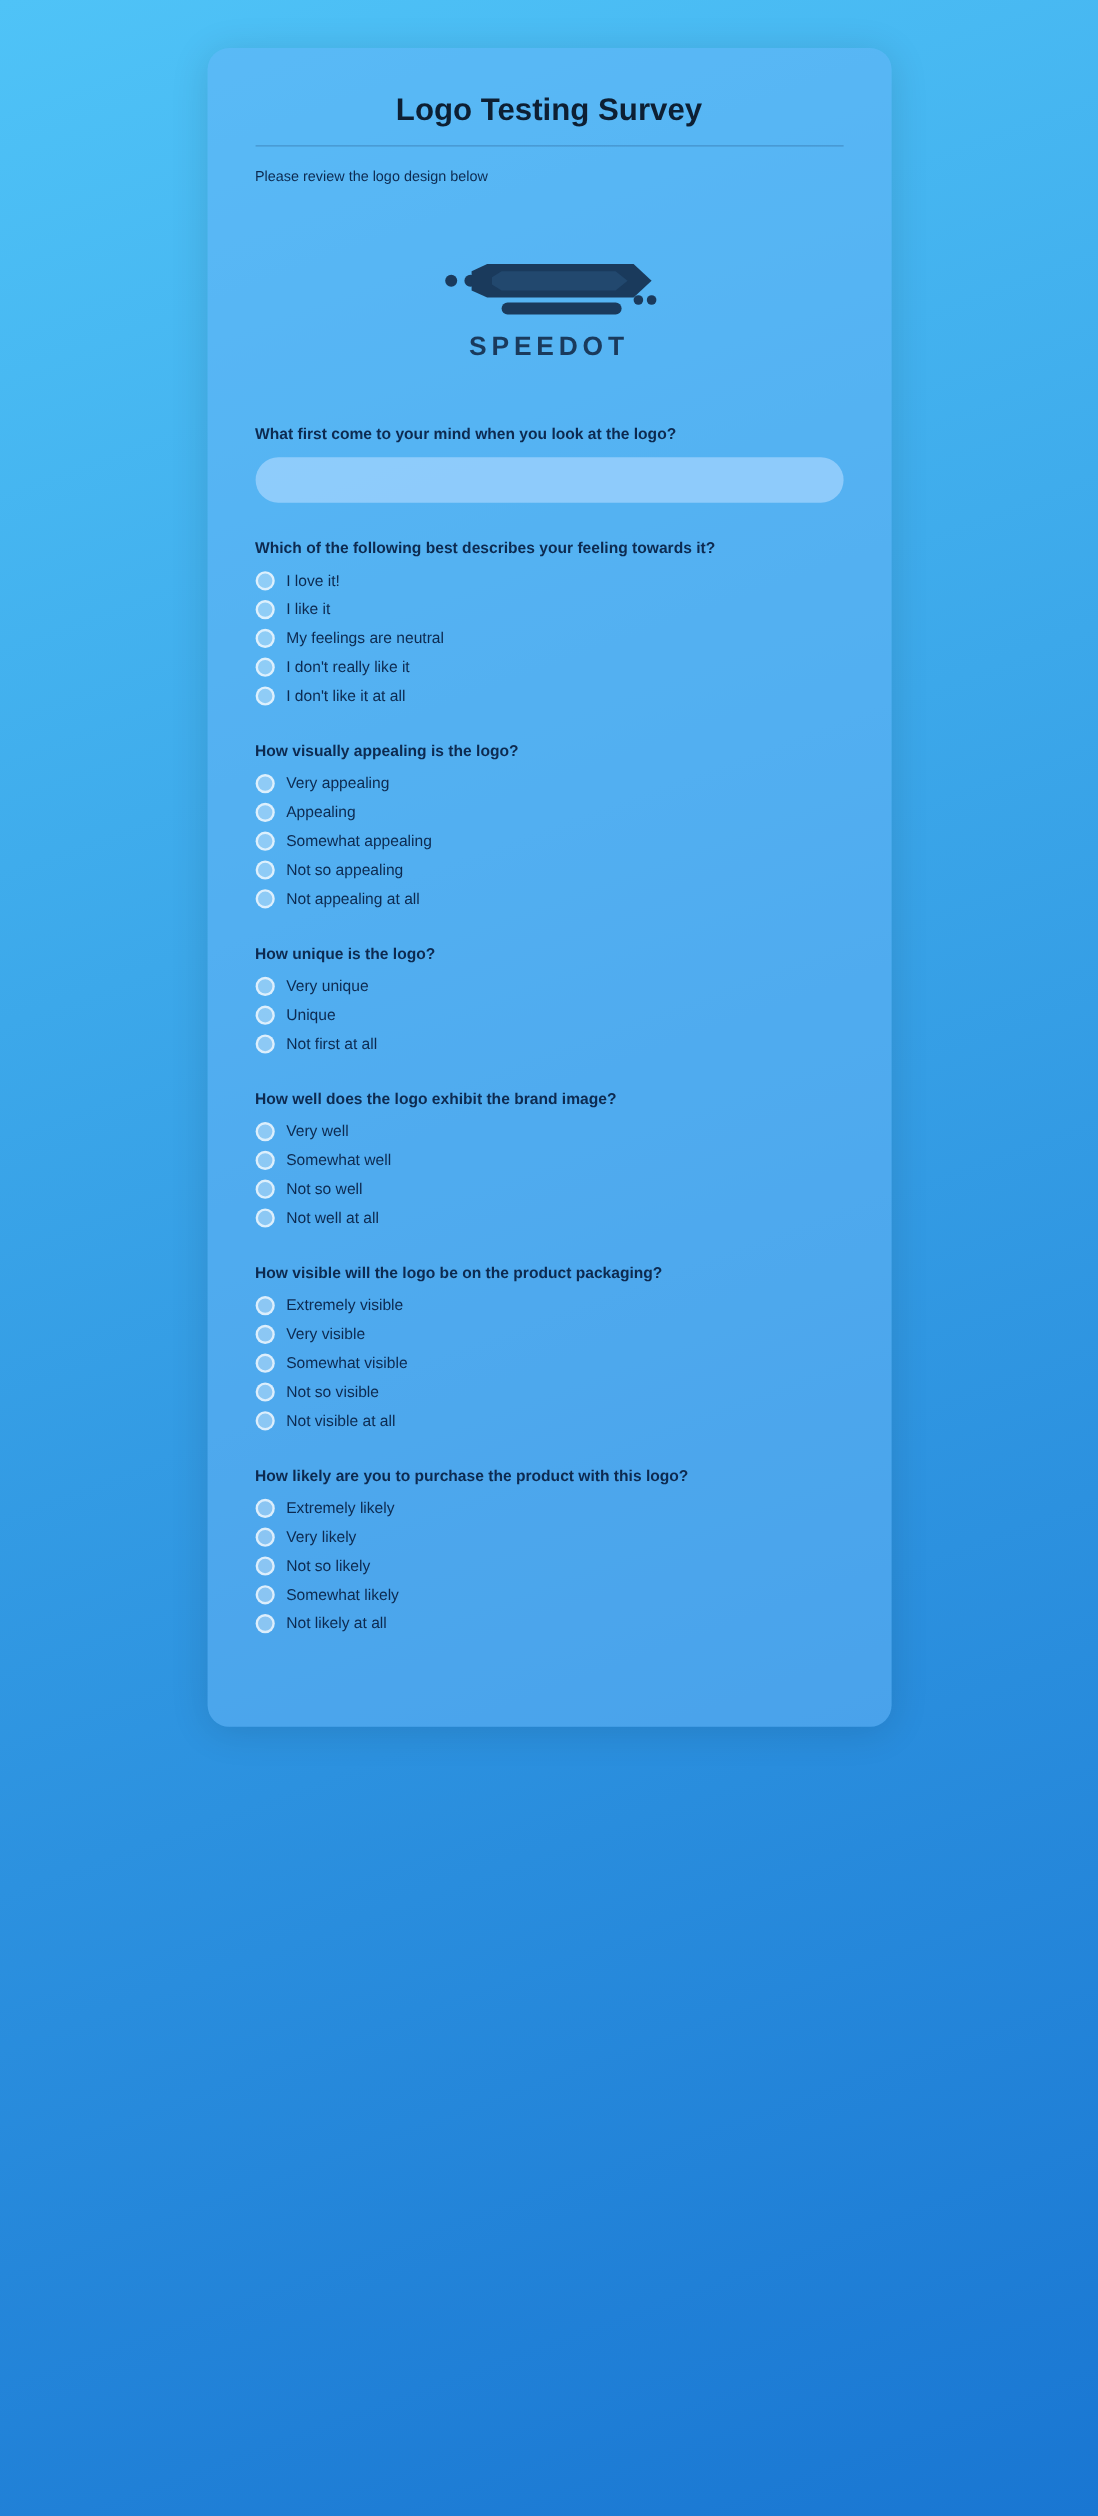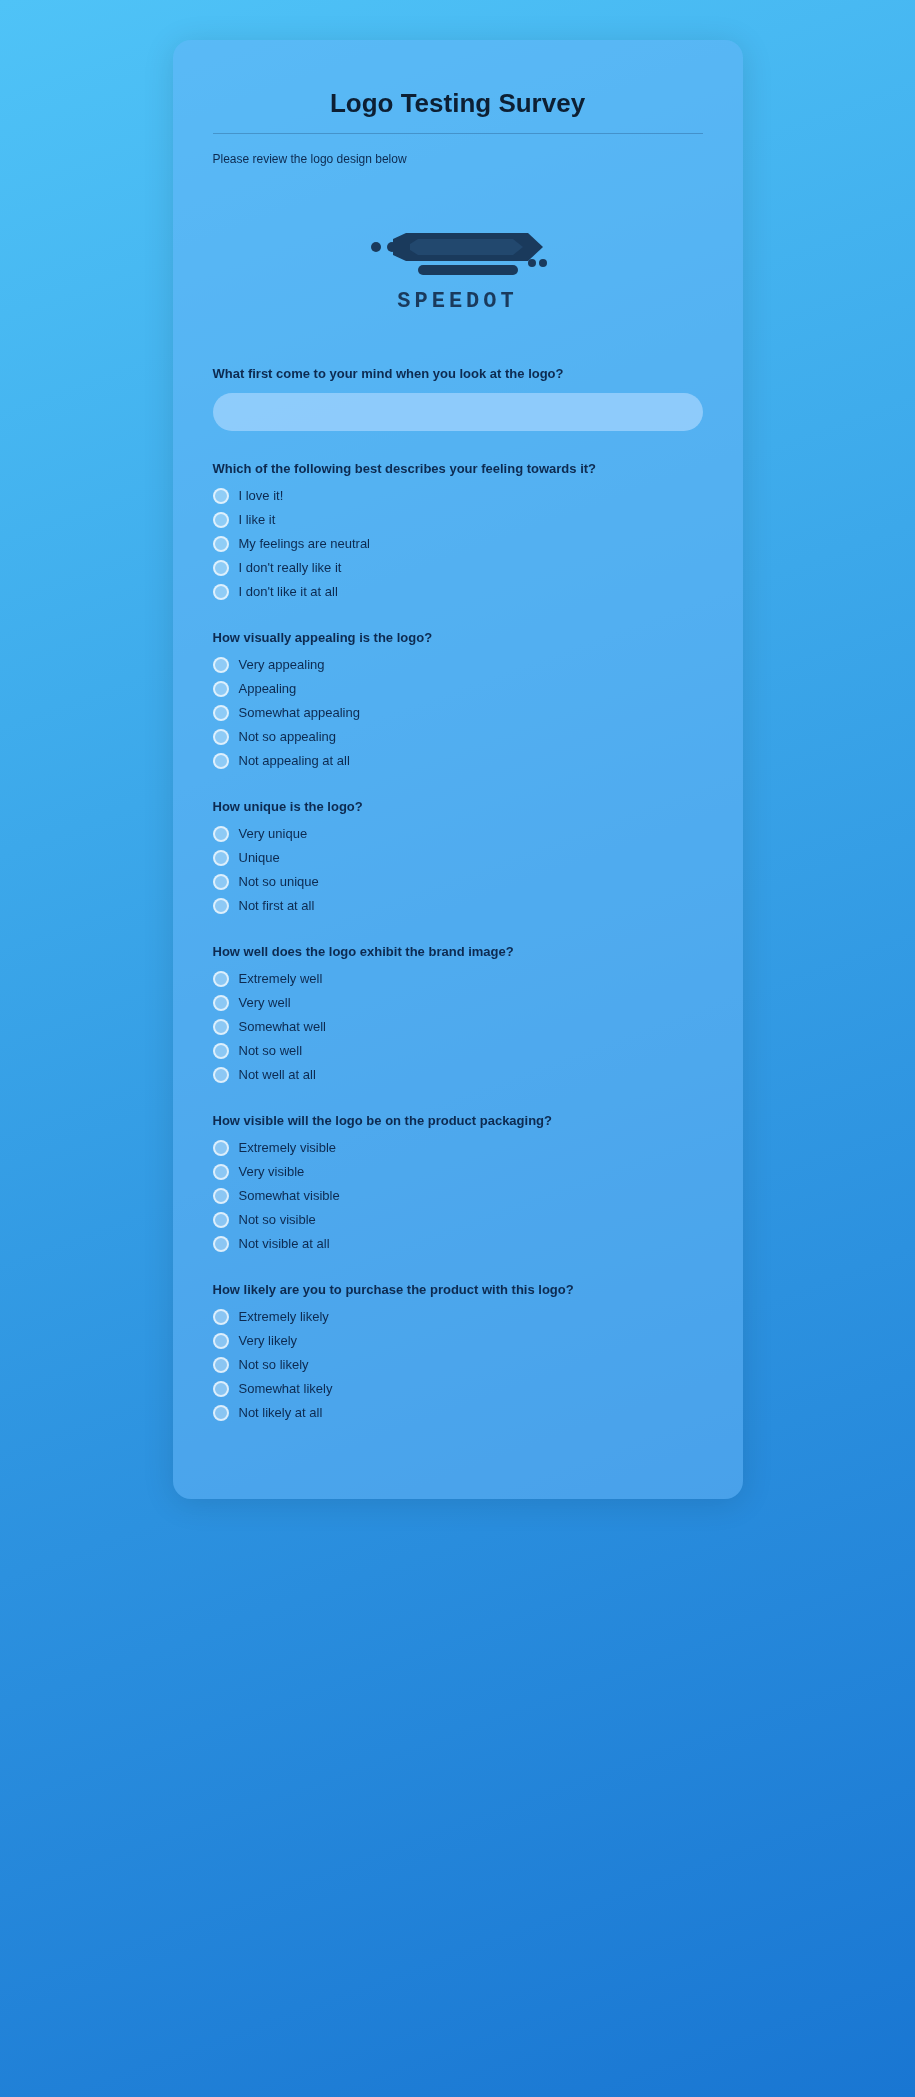--- a/index.html
+++ b/index.html
@@ -12,21 +12,21 @@
       justify-content: center;
       align-items: flex-start;
       padding: 40px 0;
       font-family: Arial, sans-serif;
     }
 
     .survey-card {
       background: rgba(100, 181, 246, 0.55);
       border-radius: 18px;
       width: 570px;
-      padding: 48px 40px 48px 40px;
+      padding: 36px 40px 48px 40px;
       box-shadow: 0 4px 32px rgba(0,0,0,0.12);
     }
 
     .survey-title {
       font-size: 26px;
       font-weight: bold;
       color: #0d1f33;
       text-align: center;
       margin-bottom: 14px;
     }
@@ -48,21 +48,20 @@
       justify-content: center;
       align-items: center;
       min-height: 140px;
       margin-bottom: 32px;
     }
 
     .logo-svg-wrapper {
       display: flex;
       flex-direction: column;
       align-items: center;
-      font-family: Liberation Mono, monospace;
     }
 
     .logo-text {
       font-size: 22px;
       font-weight: 900;
       letter-spacing: 4px;
       color: #1a3a5c;
       margin-top: 4px;
     }
 
@@ -201,35 +200,27 @@
         <label class="radio-option">
           <input type="radio" name="q4" style="">
           <span class="radio-label">Very unique</span>
         </label>
         <label class="radio-option">
           <input type="radio" name="q4" style="">
           <span class="radio-label">Unique</span>
         </label>
         <label class="radio-option">
           <input type="radio" name="q4" style="">
-          <span class="radio-label">Not so unique</span>
-        </label>
-        <label class="radio-option">
-          <input type="radio" name="q4" style="">
           <span class="radio-label">Not first at all</span>
         </label>
       </div>
       <div class="question-block">
         <div class="question-label">How well does the logo exhibit the brand image?</div>
         <label class="radio-option">
           <input type="radio" name="q5" style="">
-          <span class="radio-label">Extremely well</span>
-        </label>
-        <label class="radio-option">
-          <input type="radio" name="q5" style="">
           <span class="radio-label">Very well</span>
         </label>
         <label class="radio-option">
           <input type="radio" name="q5" style="">
           <span class="radio-label">Somewhat well</span>
         </label>
         <label class="radio-option">
           <input type="radio" name="q5" style="">
           <span class="radio-label">Not so well</span>
         </label>

